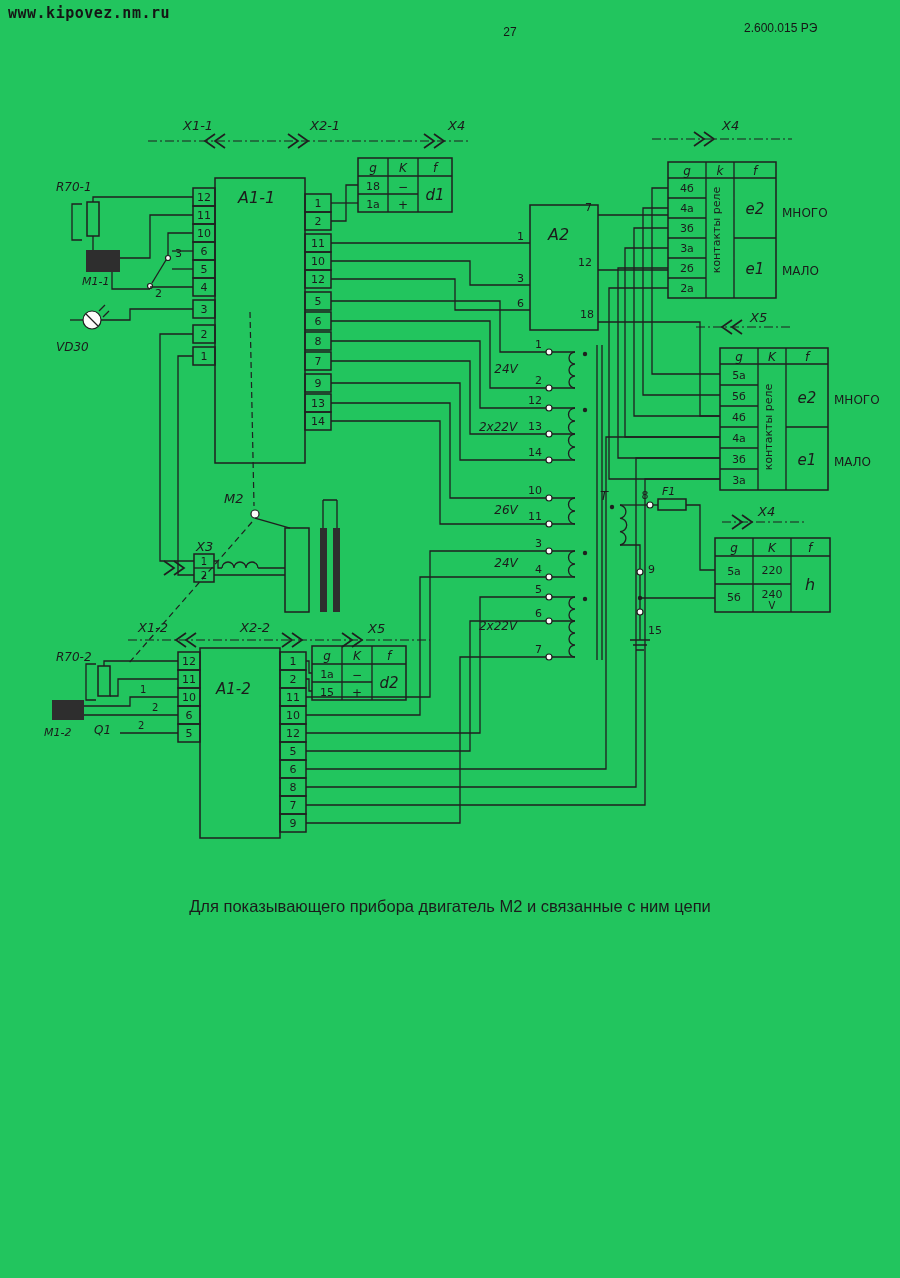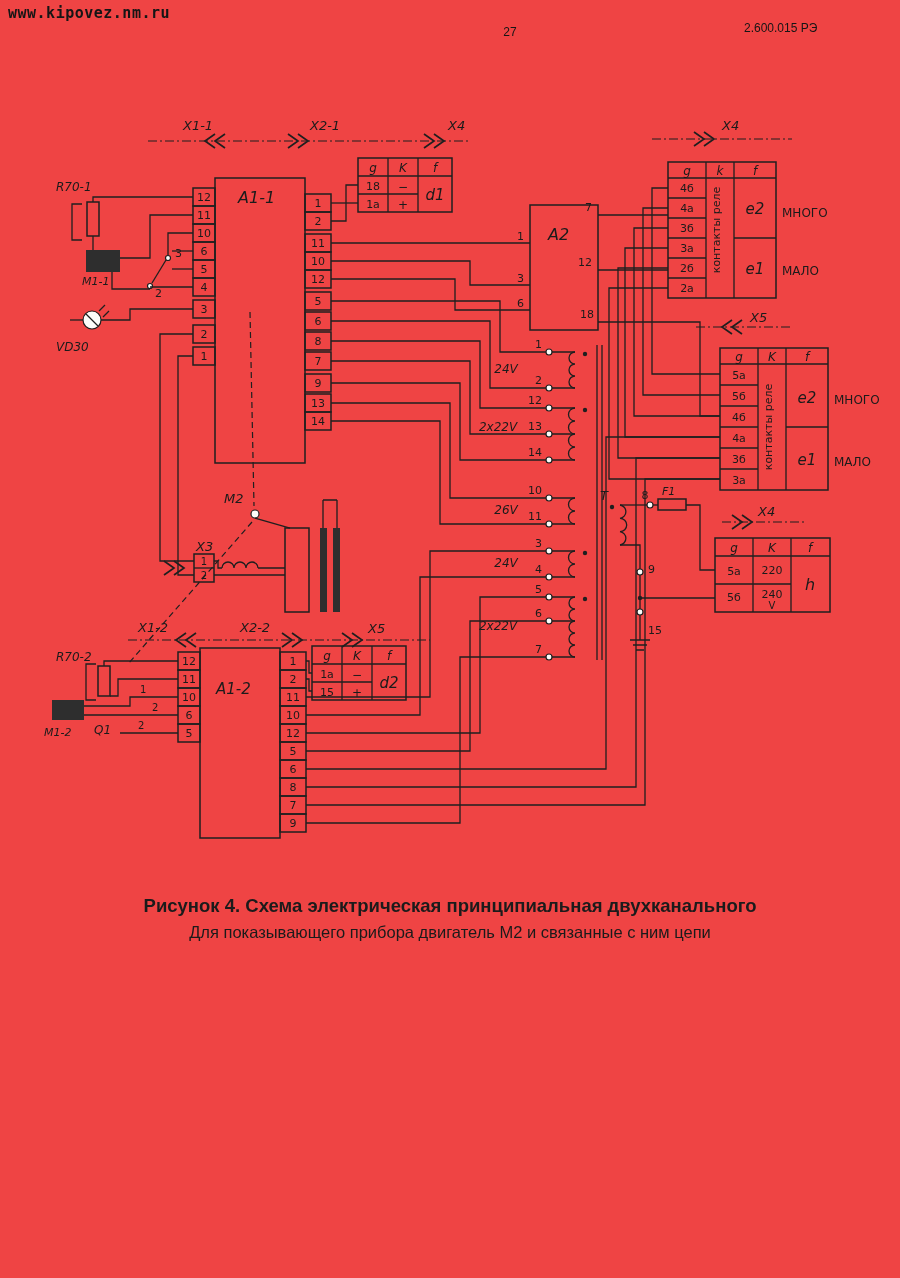--- a/index.html
+++ b/index.html
@@ -1,16 +1,16 @@
 <!DOCTYPE html>
 <html><head>
 <meta charset="utf-8">
 <style>
   html,body{margin:0;padding:0;background:#d8d8d8;}
-  .page{position:relative;width:900px;height:1278px;background:#ef4444;overflow:hidden;
+  .page{position:relative;width:900px;height:1278px;background:#22c55e;overflow:hidden;
         font-family:"Liberation Sans",sans-serif;color:#151515;}
   .site{position:absolute;left:8px;top:4px;font-family:"DejaVu Sans Mono",monospace;
         font-weight:bold;font-size:15px;letter-spacing:.5px;}
   .pagenum{position:absolute;left:470px;top:25px;width:80px;text-align:center;font-size:12px;}
   .docnum{position:absolute;left:744px;top:21px;font-size:12px;}
   svg.schem{position:absolute;left:0;top:0;}
   .w{fill:none;stroke:#1f1f1f;stroke-width:1.3px;}
   .w2{stroke-width:1.7px;}
   .dd{stroke-dasharray:9 3 2 3;stroke-width:1.1px;}
   .ds{stroke-dasharray:6 4;stroke-width:1.2px;}
@@ -413,16 +413,15 @@
       <path class="w" d="M306,751 H470 V621 H546"></path>
       <path class="w" d="M306,769 H606 V437 H720"></path>
       <path class="w" d="M306,787 H636 V458 H720"></path>
       <path class="w" d="M306,805 H645 V479 H720"></path>
       <path class="w" d="M306,823 H460 V657 H546"></path>
     </g>
 
   </svg>
 
   <div class="caption">
-    <div class="cap-b">Рисунок 4. Схема электрическая принципиальная двухканального</div>
     <div class="cap-n">Для показывающего прибора двигатель М2 и связанные с ним цепи</div>
   </div>
 </div>
 
 </body></html>

